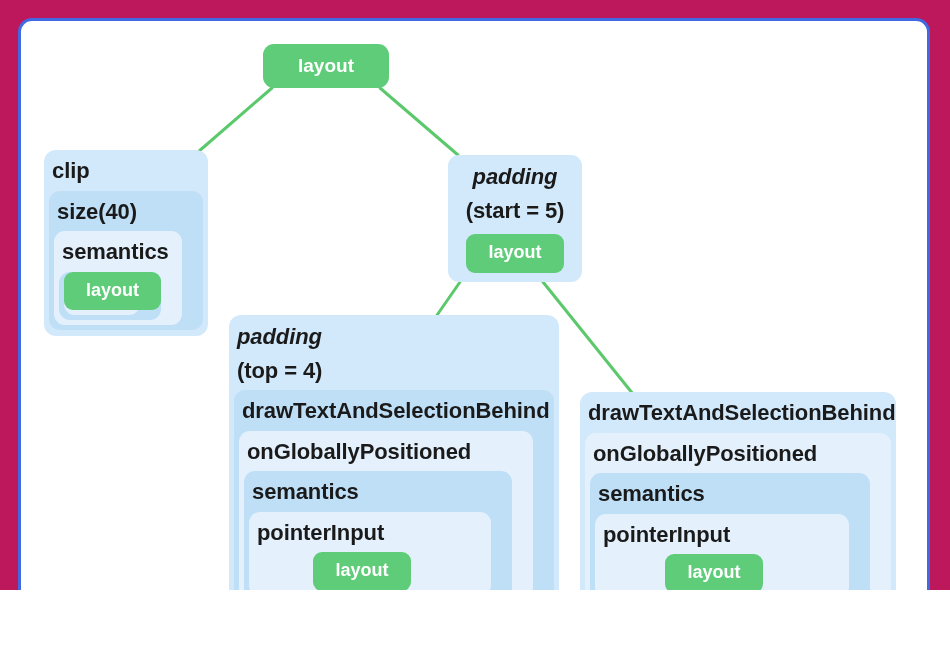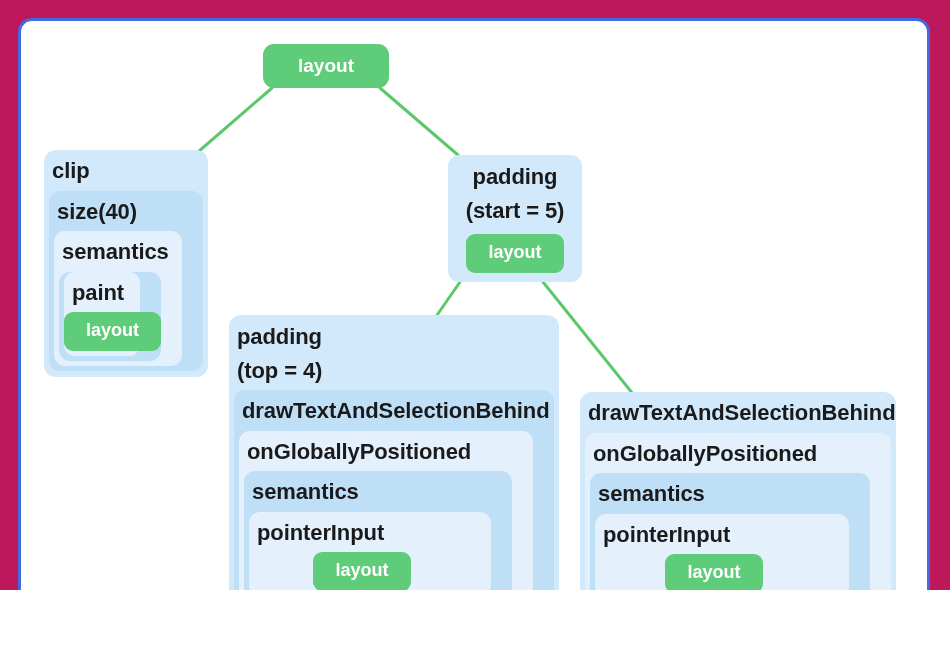--- a/index.html
+++ b/index.html
@@ -60,21 +60,21 @@
   .label {
     display: block;
     font-size: 22px;
     font-weight: 700;
     color: #1a1a1a;
     line-height: 1.25;
     padding: 7px 8px 6px 8px;
     white-space: nowrap;
     letter-spacing: -0.1px;
   }
-  .label.two-line { padding-top: 8px; padding-bottom: 6px; }
+  .label.two-line { padding-top: 8px; padding-bottom: 6px; font-style: italic; }
   .leaf {
     background: #5ecc78;
     border-radius: 9px;
     margin: 0 auto;
     padding: 9px 22px 10px 22px;
     display: block;
     width: fit-content;
   }
   .leaf .leaf-text {
     font-size: 18px;
@@ -155,21 +155,20 @@
   </div>
 
   <div class="stack" id="stack-clip">
     <span class="label">clip</span>
     <div class="layer tone-c">
       <span class="label">size(40)</span>
       <div class="layer tone-b">
         <span class="label">semantics</span>
         <div class="layer tone-c">
           <div class="layer tone-b">
-            <span class="label">paint</span>
             <div class="leaf">
               <span class="leaf-text">layout</span>
             </div>
           </div>
         </div>
       </div>
     </div>
   </div>
 
   <div class="node" id="node-padding-start">

